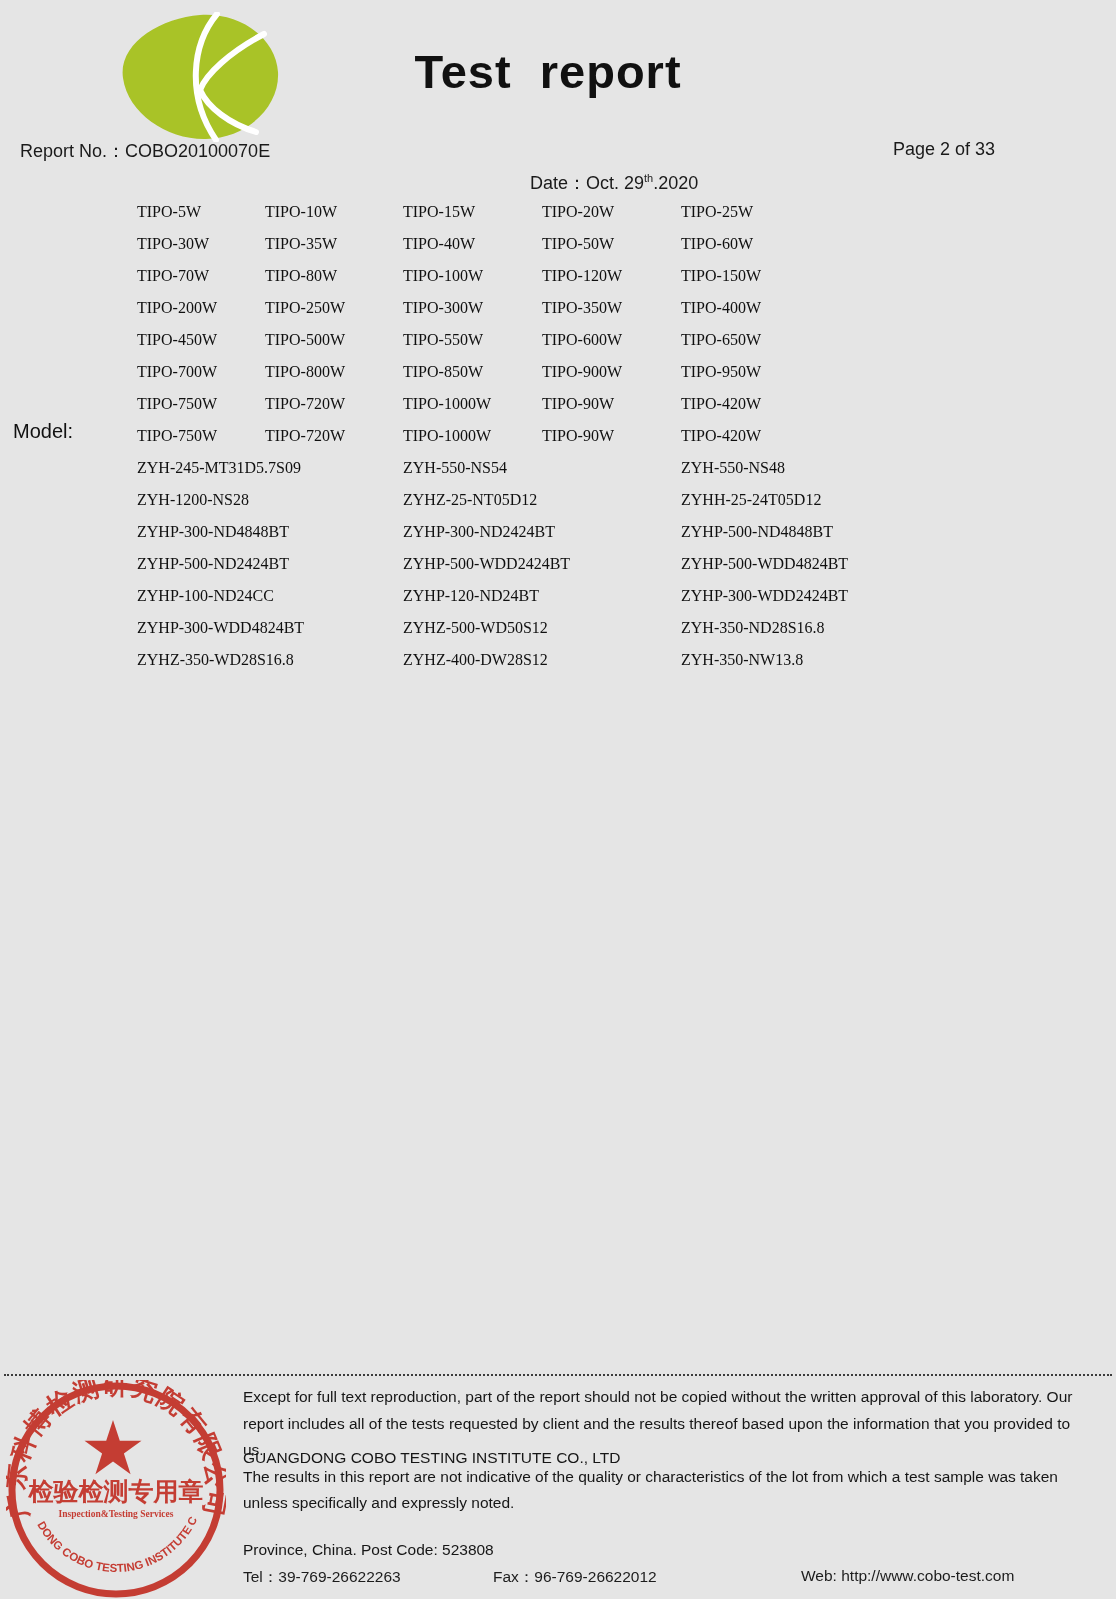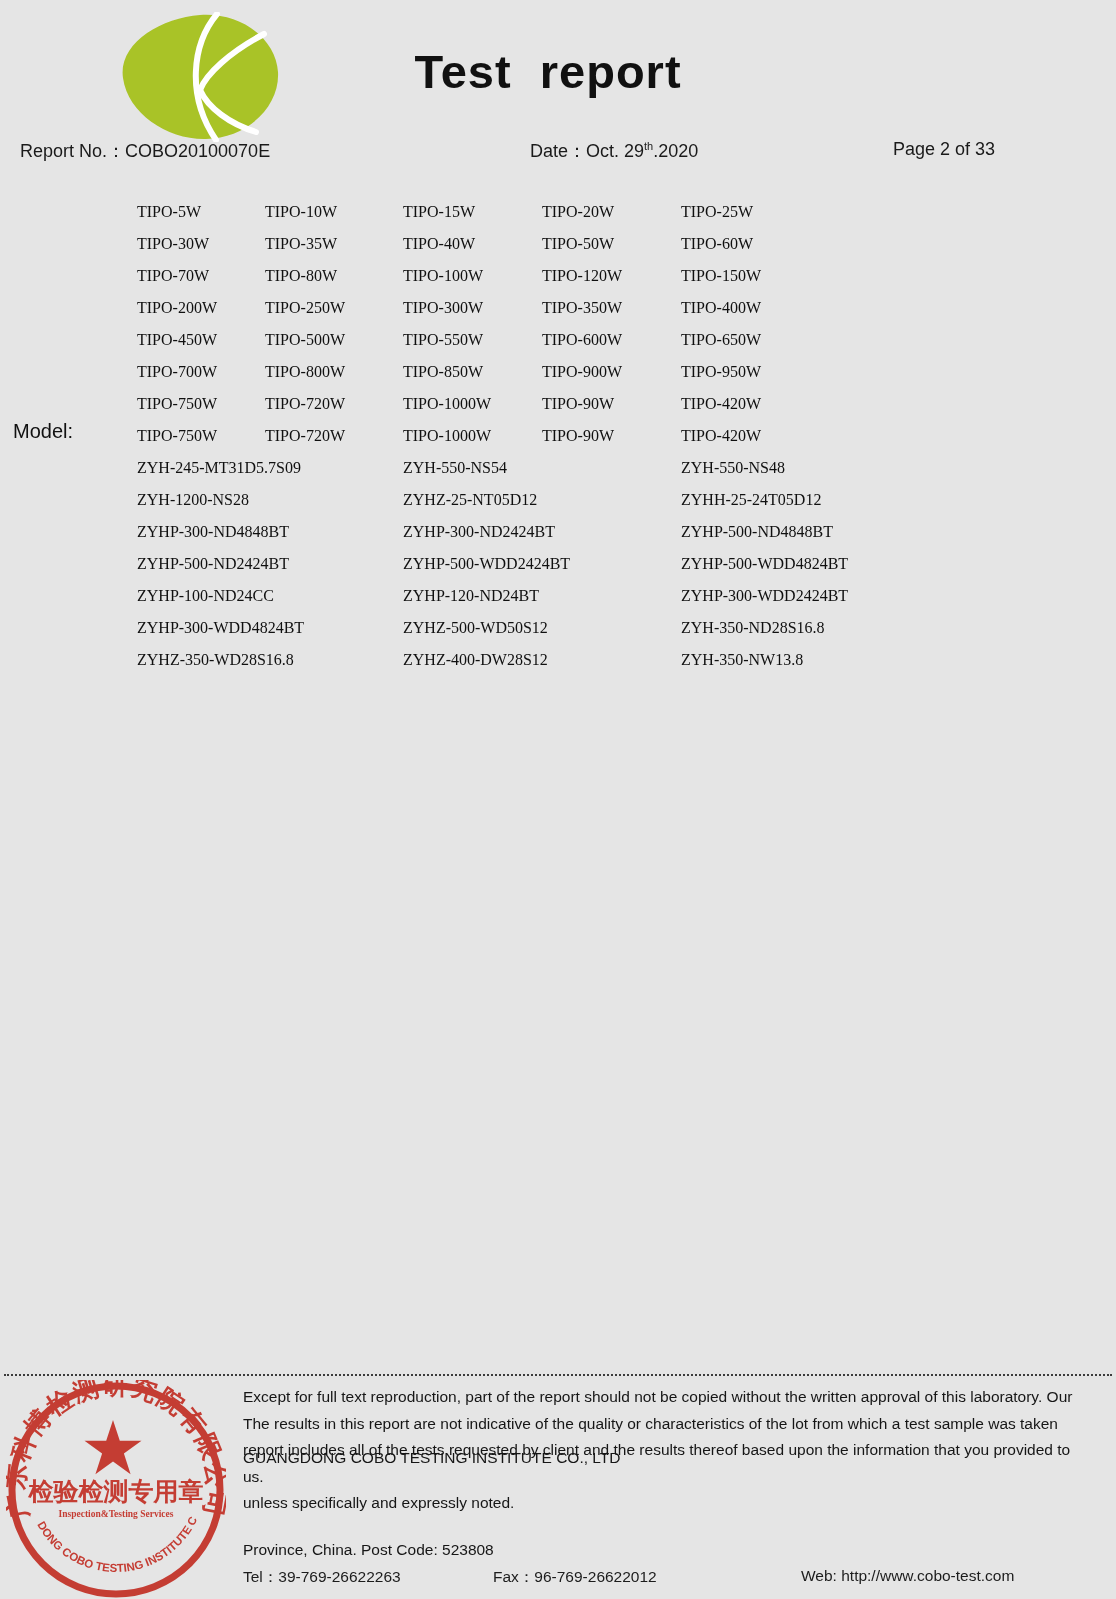--- a/index.html
+++ b/index.html
@@ -15,21 +15,21 @@
   .logo{position:absolute;left:118px;top:12px;width:164px;height:130px;}
   .title{
     position:absolute;left:0;right:20px;top:44px;
     text-align:center;
     font-size:47px;font-weight:bold;color:#111;
     white-space:pre;
     letter-spacing:1px;
   }
   .hdr-line{position:absolute;top:139px;font-size:18px;color:#1a1a1a;}
   .hdr-reportno{left:20px;}
-  .hdr-date{left:530px;}
+  .hdr-date{left:530px;margin-top:32px;}
   .hdr-date sup{font-size:11px;vertical-align:super;line-height:0;}
   .hdr-page{left:893px;}
   
   .model-label{
     position:absolute;left:13px;top:420px;
     font-size:20px;color:#111;
   }
   .model-rows{
     position:absolute;left:137px;top:196px;width:940px;
   }
@@ -175,22 +175,22 @@
         <span class="m-cell">ZYHZ-350-WD28S16.8</span>
         <span class="m-cell">ZYHZ-400-DW28S12</span>
         <span class="m-cell">ZYH-350-NW13.8</span>
       </div>
     </div>
 
   <div class="separator"></div>
 
   <div class="footer-text disclaimer">
     <div>Except for full text reproduction, part of the report should not be copied without the written approval of this laboratory. Our</div>
+    <div>report includes all of the tests requested by client and the results thereof based upon the information that you provided to us.</div>
     <div>The results in this report are not indicative of the quality or characteristics of the lot from which a test sample was taken</div>
-    <div>report includes all of the tests requested by client and the results thereof based upon the information that you provided to us.</div>
     <div>unless specifically and expressly noted.</div>
   </div>
 
   <div class="footer-text company-name">GUANGDONG COBO TESTING INSTITUTE CO., LTD</div>
   <div class="footer-text addr2">Province, China. Post Code: 523808</div>
 
   <div class="contact">
     <span class="tel">Tel：39-769-26622263</span>
     <span class="fax">Fax：96-769-26622012</span>
     <span class="web">Web: http://www.cobo-test.com</span>

